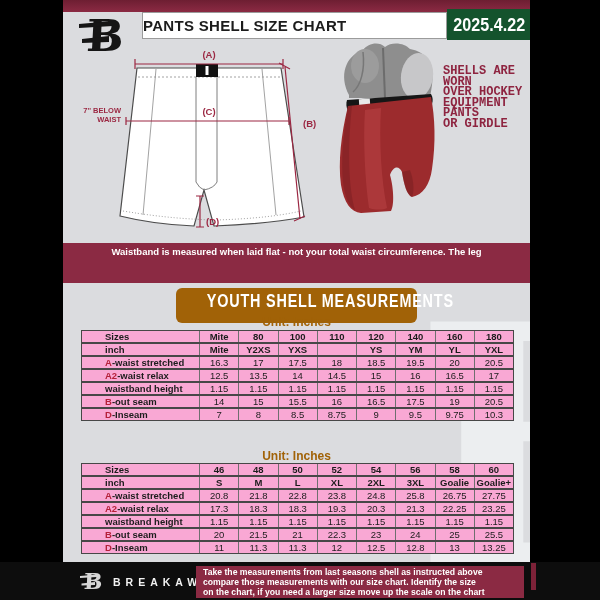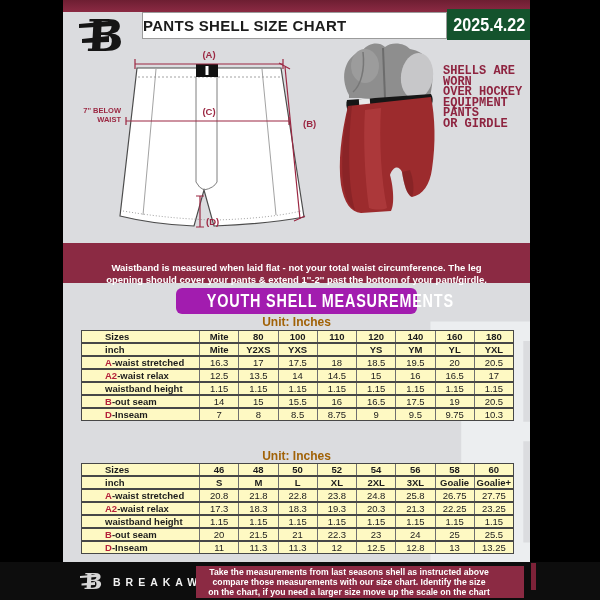--- a/index.html
+++ b/index.html
@@ -24,46 +24,46 @@
   .date-box { position:absolute; left:384px; top:9px; width:83px; height:31px;
           background:#14532d; z-index:3; color:#fff; text-align:center; line-height:31px; }
   .date-box span { display:inline-block; transform:scaleX(.85); font-weight:bold; font-size:19px; }
 
   .waist-note { position:absolute; left:14px; top:106px; width:44px; text-align:right;
           font-size:7.5px; font-weight:bold; color:#9b2742; line-height:9px; z-index:2; }
   .side-note { position:absolute; left:380px; top:66px; width:84px;
           font-size:12px; font-weight:bold; color:#8e2440; line-height:10.5px; z-index:2;font-family:Liberation Mono, monospace; }
 
   .banner { position:absolute; left:0; top:243px; width:467px; height:40px; background:#8b2a43;
-          z-index:2; color:#fff; text-align:center; padding-top:19px; }
+          z-index:2; color:#fff; text-align:center; padding-top:3px; }
   .banner div { font-size:9.5px; font-weight:700; line-height:11.5px; }
 
-  .black-header { position:absolute; left:113px; width:241px; height:26px; background:#a21caf;
+  .black-header { position:absolute; left:113px; width:241px; height:35px; background:#a16207;
           border-radius:6px; z-index:2; color:#fff; text-align:center; line-height:26px; }
   .black-header span { display:inline-block; transform:scaleX(.8); font-weight:bold;
           font-size:18px; letter-spacing:1px; white-space:nowrap; }
   .unit-label { position:absolute; left:0; width:467px; text-align:center; z-index:2;
           font-size:12px; font-weight:600; color:#a16207; }
 
   .mtable { position:absolute; left:18px; width:433px; z-index:2; }
-  .trow { display:flex; background:#fef9c3; border:1px solid #474747; height:13px; }
+  .trow { display:flex; background:#f9a8d4; border:1px solid #474747; height:13px; }
   .trow + .trow { margin-top:0; }
   .tc { height:11px; line-height:11px; font-size:9.5px; color:#1c1c1c; overflow:hidden; }
   .tlabel { width:117px; font-weight:bold; padding-left:23px; }
   .tcell { flex:1; text-align:center; border-left:1px solid #6f6f6f; }
   .tcell.hdr { font-weight:bold; }
   .red { color:#b5213a; }
 
   
   .footer-bar { position:absolute; left:0; top:562px; width:600px; height:38px; background:#0d0d0d; }
   .footer-logo { position:absolute; left:80px; top:568px; }
   .footer-brand { position:absolute; left:113px; top:576px; color:#f2f2f2; font-size:10.5px;
           font-weight:600; letter-spacing:5px; white-space:nowrap; }
   .footer-box { position:absolute; left:196px; top:566px; width:328px; height:32px;
-          background:#8b2a43; padding:1px 7px; overflow:hidden;text-align:center; }
+          background:#8b2a43; padding:1px 7px; overflow:hidden; }
   .footer-box div { color:#fff; font-size:9.3px; font-weight:700; line-height:10.2px;
           transform:scaleX(.93); transform-origin:left center; white-space:nowrap; }
   .footer-ribbon { position:absolute; left:531px; top:563px; width:5px; height:27px; background:#7d2238; }
 
   svg text.dlabel { font-family:"Liberation Sans", sans-serif; font-size:9.5px; font-weight:bold; fill:#9b2742; }
 </style>
 </head>
 <body>
 
 <div id="canvas">
@@ -127,21 +127,20 @@
 
     <div class="side-note">
       <div>SHELLS ARE WORN</div>
       <div>OVER HOCKEY</div>
       <div>EQUIPMENT PANTS</div>
       <div>OR GIRDLE</div>
     </div>
 
     <div class="banner">
       <div>Waistband is measured when laid flat - not your total waist circumference. The leg</div>
-      <div>opening should cover your pants &amp; extend 1''-2'' past the bottom of your pant/girdle.</div>
     </div>
 
     <div class="black-header" style="top:288px;">
       <span>YOUTH SHELL MEASUREMENTS</span>
     </div>
     <div class="unit-label" style="top:315px;">Unit: Inches</div>
     <div class="mtable" style="top:330px;">
         <div class="trow">
           <div class="tc tlabel">Sizes</div>
           <div class="tc tcell hdr">Mite</div>

